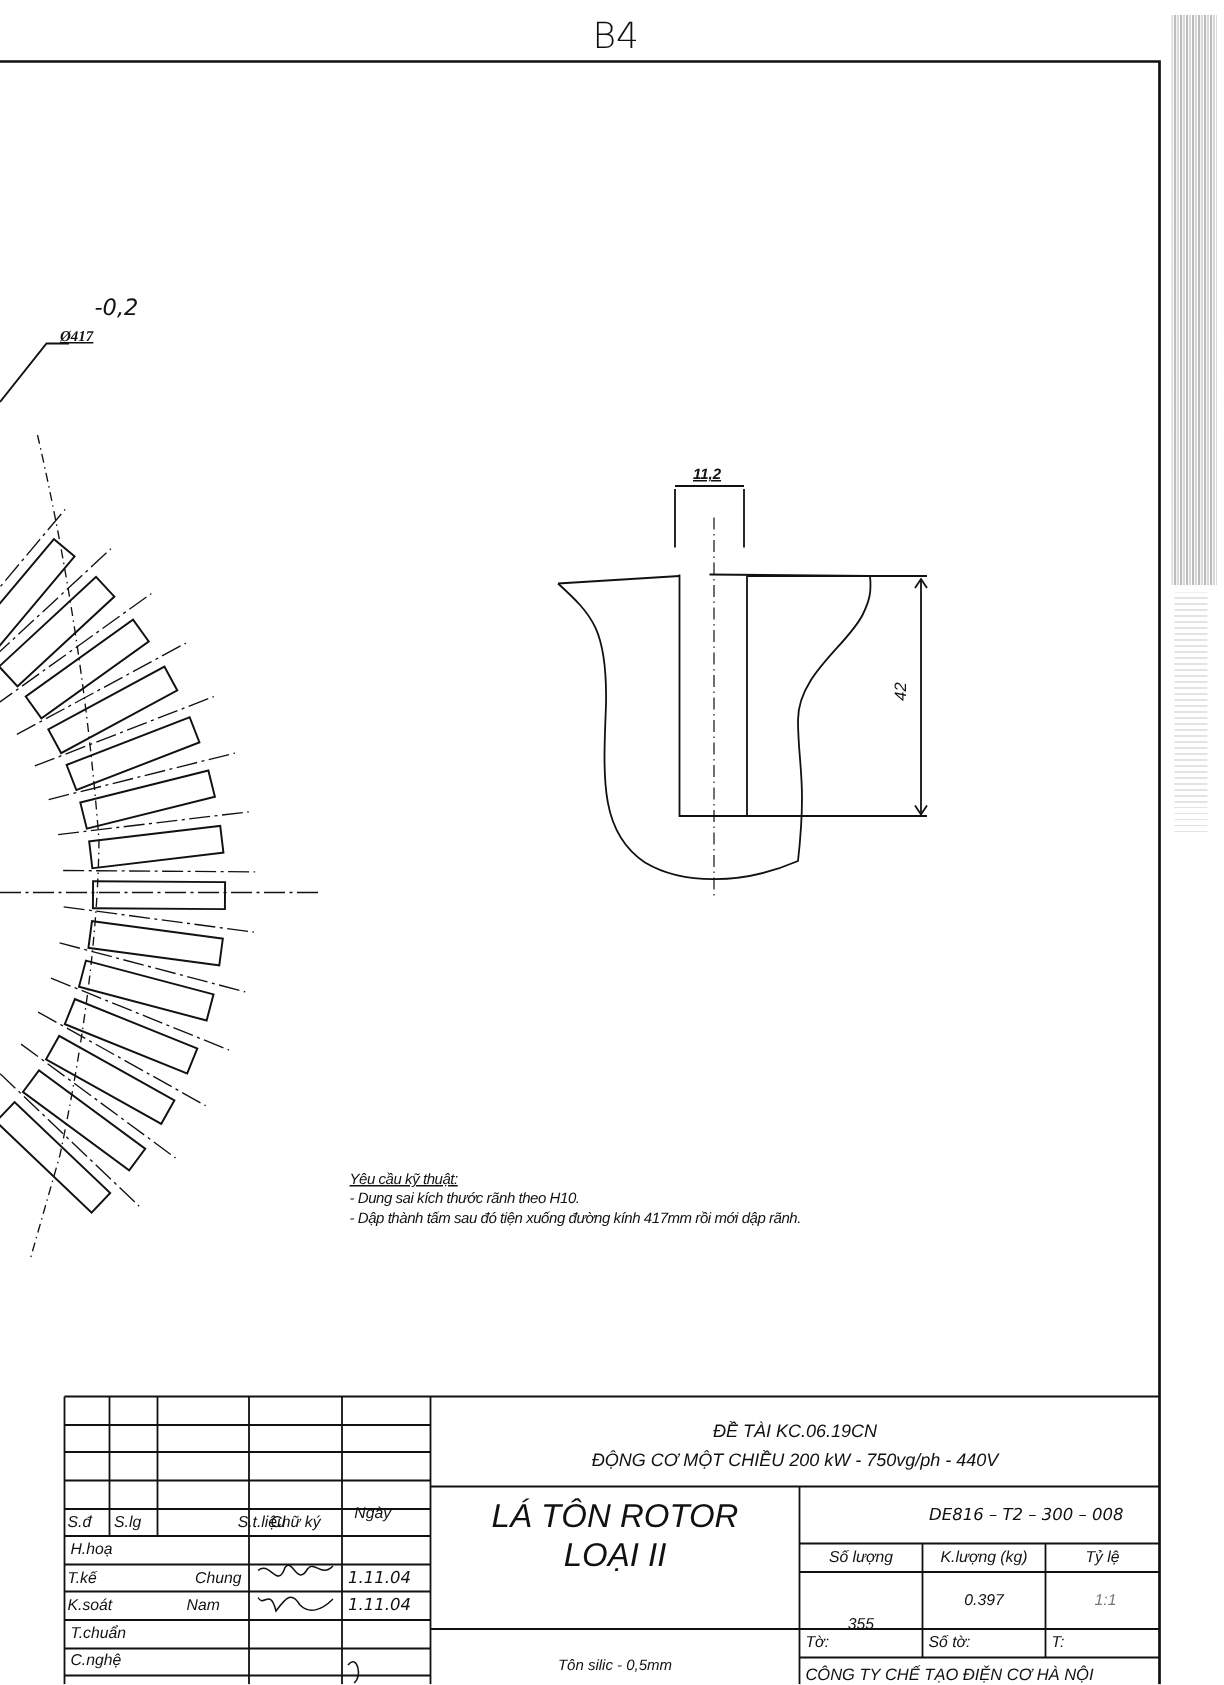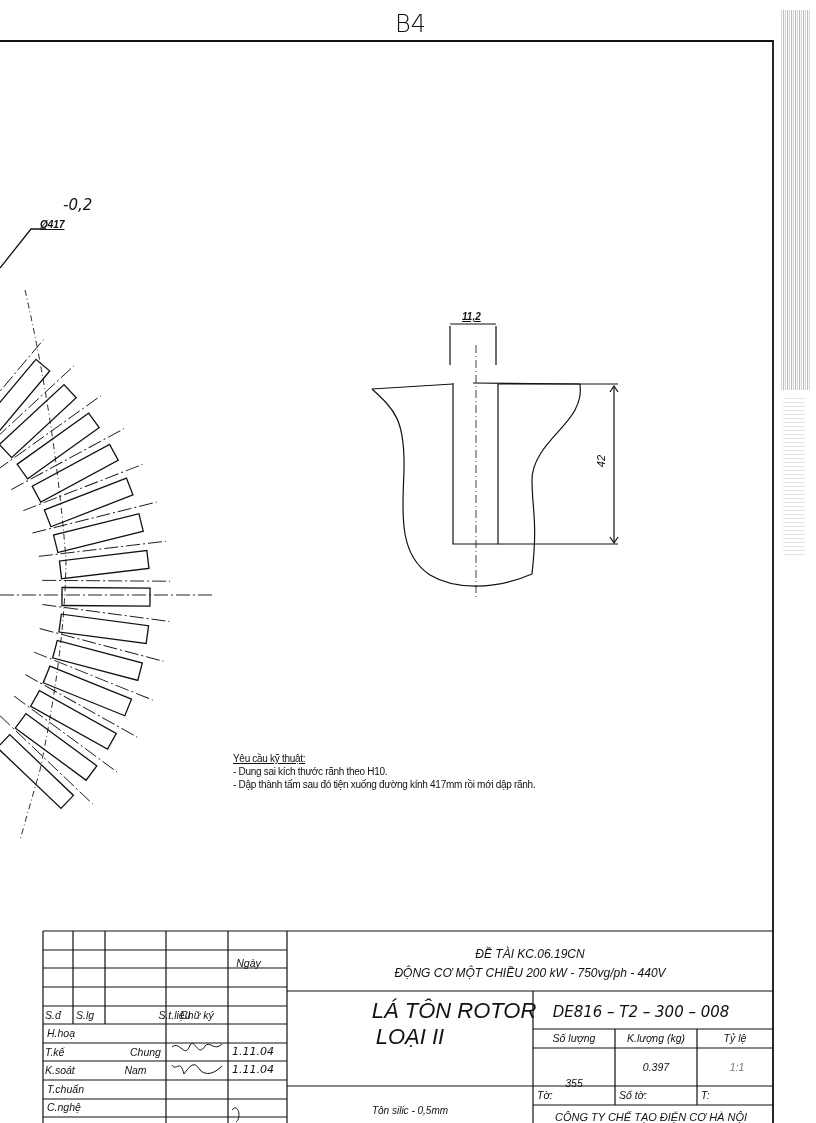--- a/index.html
+++ b/index.html
@@ -9,21 +9,21 @@
   #drawing { position:absolute; left:0; top:0; width:816px; height:1123px; }
   .scan-strip { position:absolute; left:781px; top:10px; width:30px; height:380px;
     background: repeating-linear-gradient(90deg,#bbb 0 1px,#fff 1px 2px,#888 2px 3px,#eee 3px 4px),
                 repeating-linear-gradient(0deg,rgba(0,0,0,.25) 0 1px,transparent 1px 3px);
     opacity:.55; }
   .scan-strip2 { position:absolute; left:783px; top:395px; width:22px; height:160px;
     background: repeating-linear-gradient(0deg,rgba(0,0,0,.18) 0 1px,transparent 1px 4px); opacity:.6; }
   .page-no { position:absolute; left:395px; top:10px; font-family:"DejaVu Sans", sans-serif; font-size:24px; font-weight:300; }
   .it { font-style:italic; }
   .hand { font-family:"DejaVu Sans", sans-serif; font-style:italic; }
-  .notes { position:absolute; left:233px; top:752px; font-size:10px; line-height:13px; letter-spacing:-0.3px; }
+  .notes { position:absolute; left:233px; top:780px; font-size:10px; font-style:italic; line-height:13px; letter-spacing:-0.3px; }
   .notes .title { text-decoration:underline; }
   .tb-text { position:absolute; font-style:italic; font-size:10.5px; white-space:nowrap; }
   .tb-c { text-align:center; }
   .lbl-dim { position:absolute; font-style:italic; font-size:10px; font-weight:bold; }
 </style>
 </head>
 <body>
 
 <div class="scan-strip"></div>
 <div class="scan-strip2"></div>
@@ -133,59 +133,59 @@
     <path d="M287 1086 L533 1086"></path>
   </g>
 
   <g fill="none" stroke="#111" stroke-width="1">
     <path d="M172 1047 C180 1040 185 1060 190 1045 C195 1038 198 1058 205 1046 C210 1040 214 1052 222 1044"></path>
     <path d="M172 1065 C176 1072 180 1058 184 1074 C190 1066 194 1060 200 1070 C206 1076 214 1074 222 1066"></path>
     <path d="M232 1110 C238 1102 242 1118 236 1122"></path>
   </g>
 </svg>
 
-<div class="lbl-dim" style="left:40px;top:219px;text-decoration:underline;">Ø417</div>
+<div class="lbl-dim" style="left:40px;top:219px;text-decoration:underline;font-family:Liberation Serif, serif;">Ø417</div>
 <div class="abs hand" style="left:63px;top:196px;font-size:15px;">-0,2</div>
 <div class="lbl-dim" style="left:462px;top:311px;text-decoration:underline;">11,2</div>
 <div class="abs it" style="left:595px;top:455px;font-size:11px;transform:rotate(-90deg);">42</div>
 
 <div class="notes">
   <div class="title">Yêu cầu kỹ thuật:</div>
   <div>- Dung sai kích thước rãnh theo H10.</div>
   <div>- Dập thành tấm sau đó tiện xuống đường kính 417mm rồi mới dập rãnh.</div>
 </div>
 
 <div class="tb-text" style="left:287px;top:947px;width:486px;text-align:center;font-size:12px;">ĐỀ TÀI KC.06.19CN</div>
 <div class="tb-text" style="left:287px;top:966px;width:486px;text-align:center;font-size:12px;">ĐỘNG CƠ MỘT CHIỀU 200 kW - 750vg/ph - 440V</div>
 
-<div class="tb-text" style="left:287px;top:998px;width:246px;text-align:center;font-size:22px;padding-left:44px;">LÁ TÔN ROTOR</div>
+<div class="tb-text" style="left:287px;top:998px;width:246px;text-align:center;font-size:22px;">LÁ TÔN ROTOR</div>
 <div class="tb-text" style="left:287px;top:1024px;width:246px;text-align:center;font-size:22px;">LOẠI II</div>
 
-<div class="tb-text hand" style="left:533px;top:1003px;width:216px;text-align:center;font-size:15px;font-weight:300;">DE816 – T2 – 300 – 008</div>
+<div class="tb-text hand" style="left:533px;top:1003px;width:216px;text-align:right;font-size:11px;font-weight:300;">DE816 – T2 – 300 – 008</div>
 
 <div class="tb-text tb-c" style="left:533px;top:1032px;width:82px;">Số lượng</div>
 <div class="tb-text tb-c" style="left:615px;top:1032px;width:82px;">K.lượng (kg)</div>
 <div class="tb-text tb-c" style="left:697px;top:1032px;width:76px;">Tỷ lệ</div>
 
 <div class="tb-text tb-c" style="left:533px;top:1077px;width:82px;">355</div>
 <div class="tb-text tb-c" style="left:615px;top:1061px;width:82px;">0.397</div>
 <div class="tb-text tb-c" style="left:697px;top:1061px;width:80px;color:#777;">1:1</div>
 
 <div class="tb-text" style="left:537px;top:1089px;">Tờ:</div>
 <div class="tb-text" style="left:619px;top:1089px;">Số tờ:</div>
 <div class="tb-text" style="left:701px;top:1089px;">T:</div>
 
 <div class="tb-text" style="left:287px;top:1105px;width:246px;text-align:center;font-size:10px;">Tôn silic - 0,5mm</div>
-<div class="tb-text" style="left:531px;top:1111px;width:240px;text-align:center;font-size:11px;">CÔNG TY CHẾ TẠO ĐIỆN CƠ HÀ NỘI</div>
+<div class="tb-text" style="left:513px;top:1111px;width:240px;text-align:center;font-size:11px;">CÔNG TY CHẾ TẠO ĐIỆN CƠ HÀ NỘI</div>
 
 <div class="tb-text" style="left:45px;top:1009px;">S.đ</div>
 <div class="tb-text" style="left:76px;top:1009px;">S.lg</div>
 <div class="tb-text tb-c" style="left:116px;top:1009px;width:61px;margin-left:28px;">S.t.liệu</div>
 <div class="tb-text tb-c" style="left:166px;top:1009px;width:62px;">Chữ ký</div>
-<div class="tb-text tb-c" style="left:228px;top:957px;width:41px;">Ngày</div>
+<div class="tb-text tb-c" style="left:228px;top:1003px;width:41px;">Ngày</div>
 
 <div class="tb-text" style="left:47px;top:1027px;">H.hoạ</div>
 <div class="tb-text" style="left:45px;top:1046px;">T.kế</div>
 <div class="tb-text tb-c" style="left:115px;top:1046px;width:61px;">Chung</div>
 <div class="tb-text hand" style="left:232px;top:1045px;font-size:11px;">1.11.04</div>
 <div class="tb-text" style="left:45px;top:1064px;">K.soát</div>
 <div class="tb-text tb-c" style="left:105px;top:1064px;width:61px;">Nam</div>
 <div class="tb-text hand" style="left:232px;top:1063px;font-size:11px;">1.11.04</div>
 <div class="tb-text" style="left:47px;top:1083px;">T.chuẩn</div>
 <div class="tb-text" style="left:47px;top:1101px;">C.nghệ</div>

